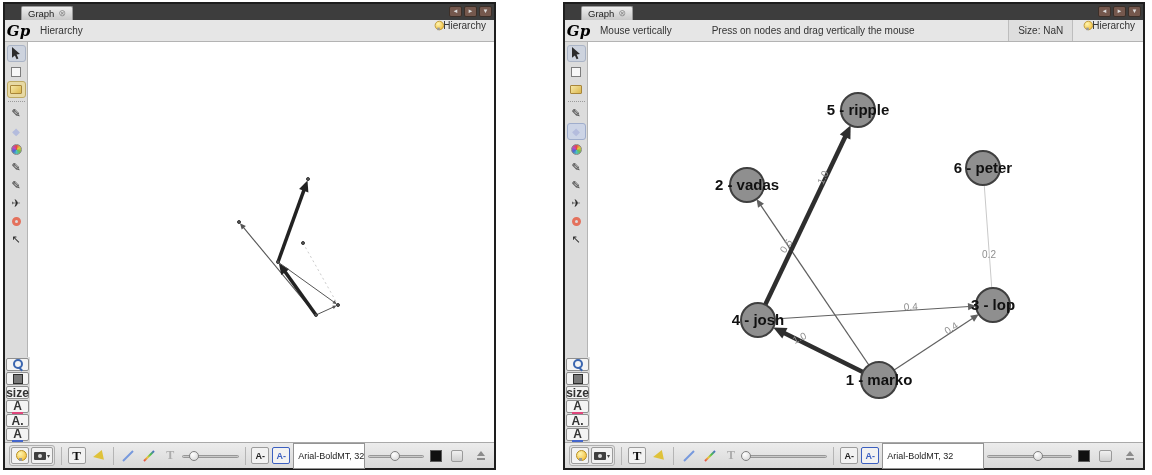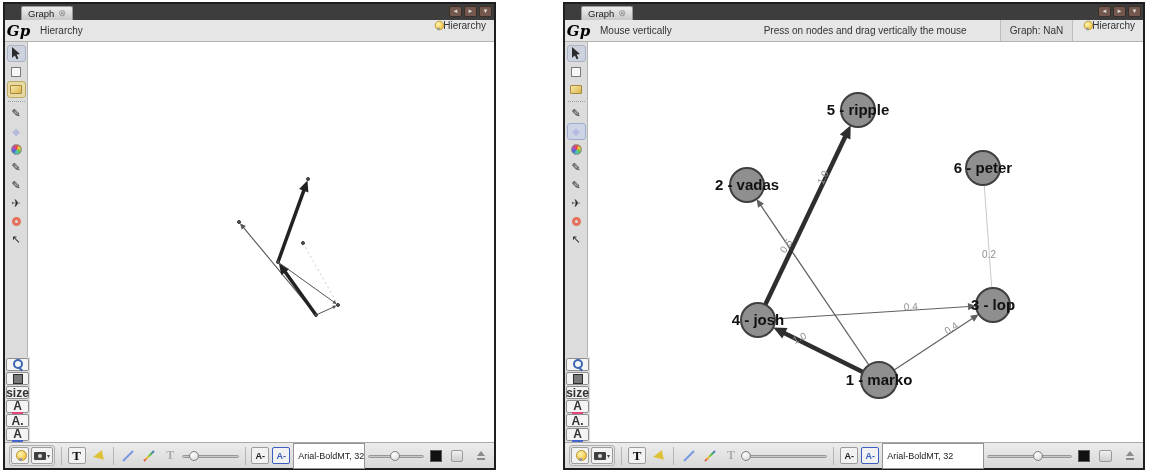--- a/index.html
+++ b/index.html
@@ -12,21 +12,21 @@
   .tabbar { height:16px; background:#3d3d3d; position:relative; flex:none; display:flex; align-items:flex-end; }
   .tab { display:inline-flex; align-items:center; gap:4px; margin-left:16px; height:14px; padding:0 6px; background:linear-gradient(#ededed,#c8c8c8); border:1px solid #9a9a9a; border-bottom:none; border-radius:2px 2px 0 0; font-size:9.5px; color:#1c1c1c; }
   .tab-close { color:#8a8a8a; font-size:9px; line-height:1; }
   .navbtns { position:absolute; right:2px; top:2px; display:flex; gap:2px; }
   .navbtn { width:13px; height:11px; background:#75584d; border:1px solid #3c2f28; border-radius:2px; color:#ddd; font-size:6px; line-height:9px; text-align:center; }
 
   
   .statusbar { height:22px; flex:none; background:#e6e6e6; border-bottom:1px solid #b3b3b3; display:flex; align-items:stretch; font-size:10px; color:#333; }
   .logo { width:27px; flex:none; display:flex; align-items:center; justify-content:center; font-family:"DejaVu Serif",serif; font-style:italic; font-weight:bold; font-size:15px; color:#000000; }
   .status-text { display:flex; align-items:center; padding-left:8px; white-space:nowrap; }
-  .hint-text { display:flex; align-items:center; margin-left:92px; white-space:nowrap; }
+  .hint-text { display:flex; align-items:center; margin-left:40px; white-space:nowrap; }
   .spacer { flex:1; }
   .size-box { display:flex; align-items:center; padding:0 9px; background:#dedede; border-left:1px solid #bdbdbd; border-right:1px solid #bdbdbd; white-space:nowrap; }
   .size-box:empty { display:none; }
   .hier-box { display:flex; align-items:flex-start; gap:0; padding:0 8px 0 10px; white-space:nowrap; }
 
   
   .main { flex:1; display:flex; position:relative; min-height:0; }
   .toolcol { width:23px; flex:none; background:#dcdcdc; border-right:1px solid #b5b5b5; display:flex; flex-direction:column; align-items:center; padding-top:3px; gap:1px; }
   .tool { width:19px; height:17px; display:flex; align-items:center; justify-content:center; border-radius:3px; }
   .tool.semi { background:#cdd3de; border:1px solid #aab4c6; }
@@ -267,21 +267,21 @@
       <span class="navbtn">◄</span>
       <span class="navbtn">►</span>
       <span class="navbtn">▼</span>
     </div>
   </div>
   <div class="statusbar">
     <div class="logo">Gp</div>
     <div class="status-text">Mouse vertically</div>
     <div class="hint-text">Press on nodes and drag vertically the mouse</div>
     <div class="spacer"></div>
-    <div class="size-box">Graph: NaN</div>
+    <div class="size-box">Size: NaN</div>
     <div class="hier-box">
       <span class="ic-bulb bulb-small"></span>
       <span>Hierarchy</span>
     </div>
   </div>
   <div class="main">
     <div class="toolcol">
       <div class="tool semi">
           <svg width="10" height="13">
             <path d="M1,0 L9,7 L5.6,7.6 L7.4,11.4 L5.6,12.2 L3.9,8.4 L1,10.8 Z" fill="#2b2b2b"></path>

